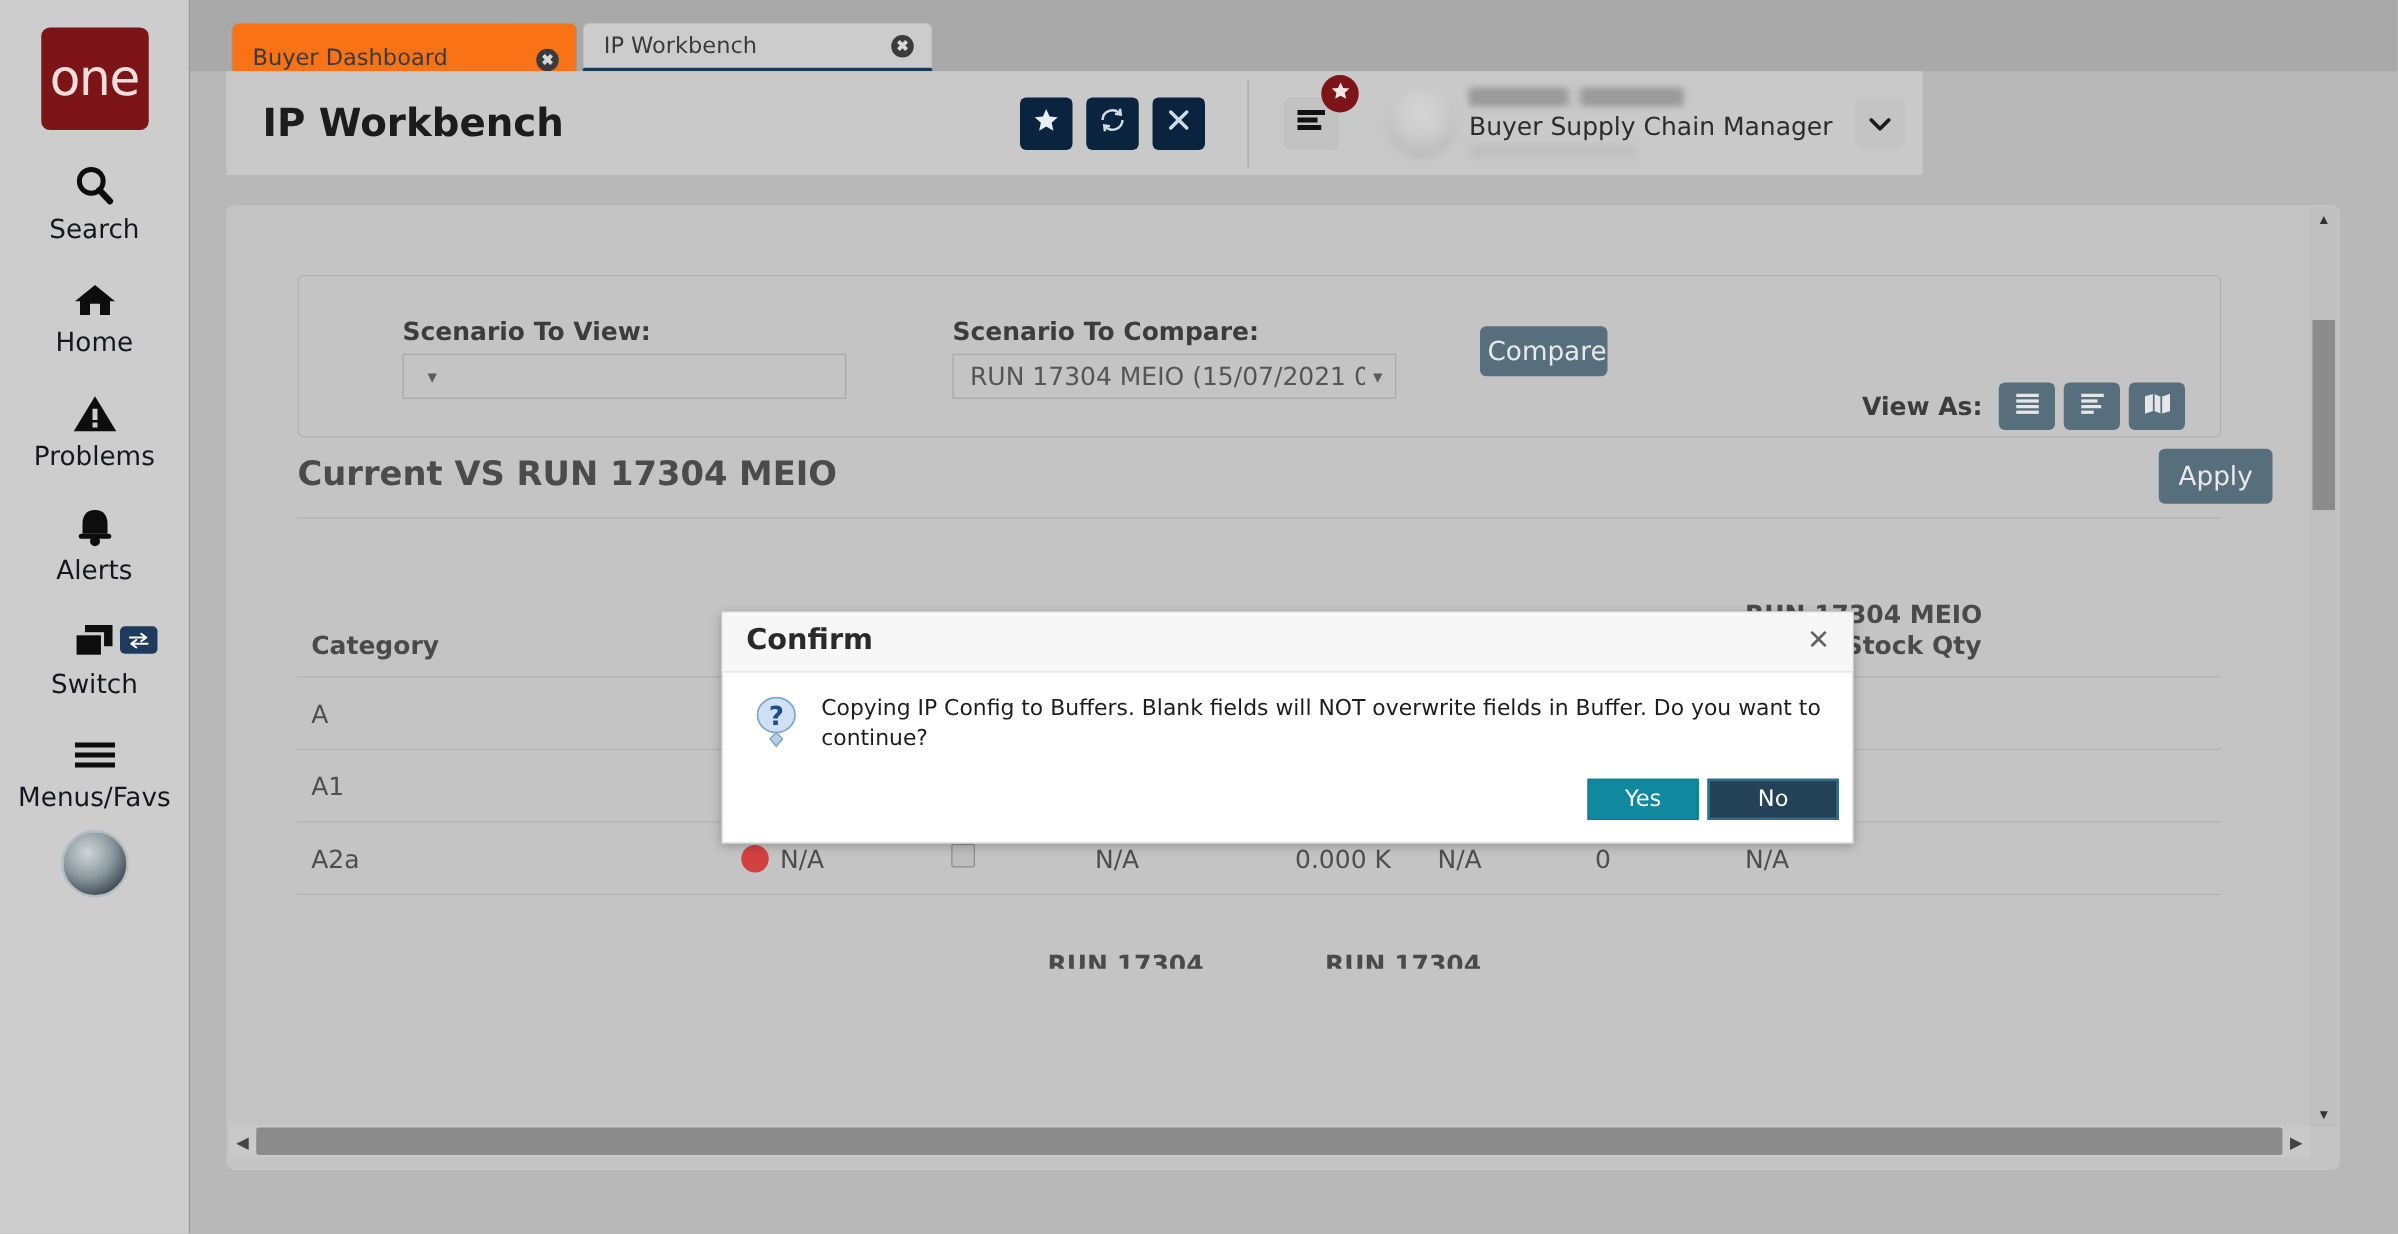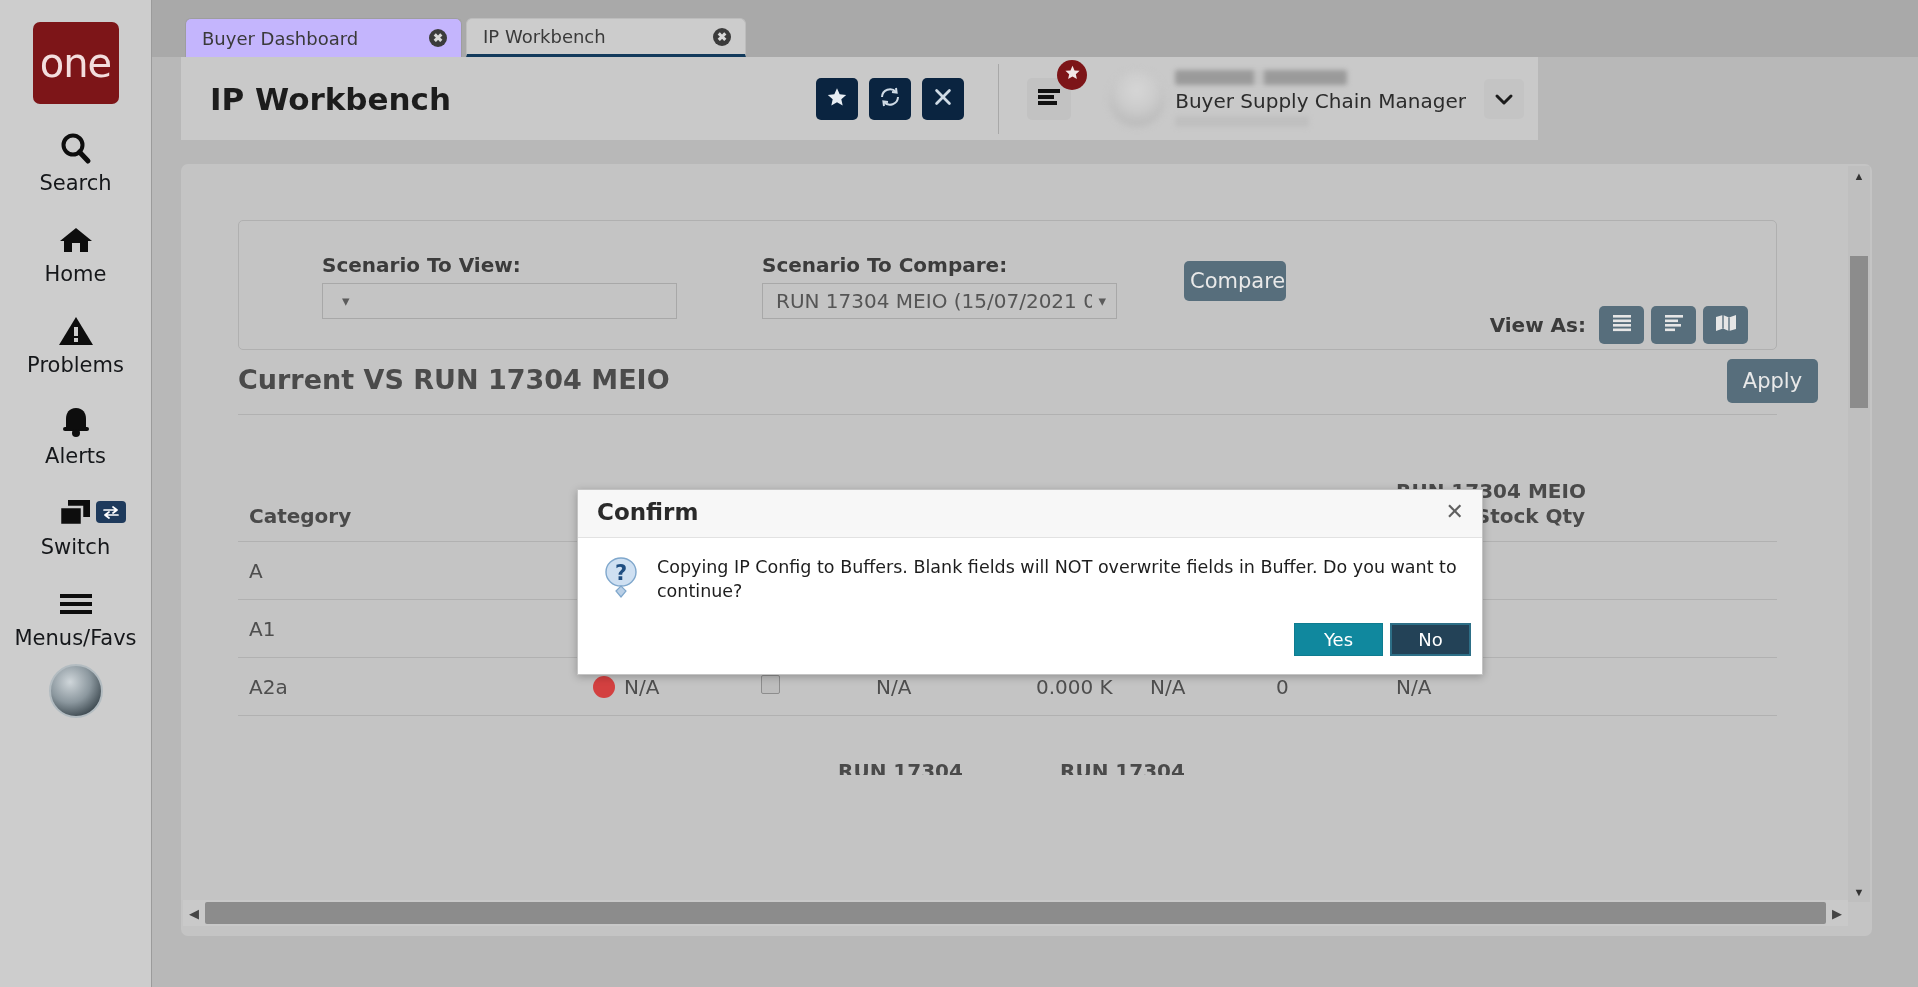--- a/index.html
+++ b/index.html
@@ -93,23 +93,24 @@
     height: 39px;
     border-radius: 6px 6px 0 0;
     display: flex;
     align-items: center;
     padding: 0 14px 0 16px;
     cursor: pointer;
   }
   .tab-inactive {
     left: 33px;
     width: 277px;
-    background: #c4b5fd;
+    background: #f97316;
     border: 1px solid #9e9e9e;
     border-bottom: none;
+    align-items: flex-end;
   }
   .tab-active {
     left: 314px;
     width: 280px;
     background: #ccc;
     border: 1px solid #bdbdbd;
     border-bottom: 3px solid #123a5c;
   }
   .tab-label {
     flex: 1;
@@ -475,21 +476,21 @@
   .btn-yes {
     width: 89px; height: 33px;
     background: #10889e;
     color: #fff;
     border: 1px solid #0e7c90;
     font-size: 18px;
     cursor: pointer;
     font-family: "DejaVu Sans", sans-serif;
   }
   .btn-no {
-    width: 81px; height: 33px;
+    width: 105px; height: 33px;
     background: #234257;
     color: #fff;
     border: 2px solid #2d6f87;
     font-size: 18px;
     cursor: pointer;
     font-family: "DejaVu Sans", sans-serif;
   }
 </style>
 </head>
 <body>

